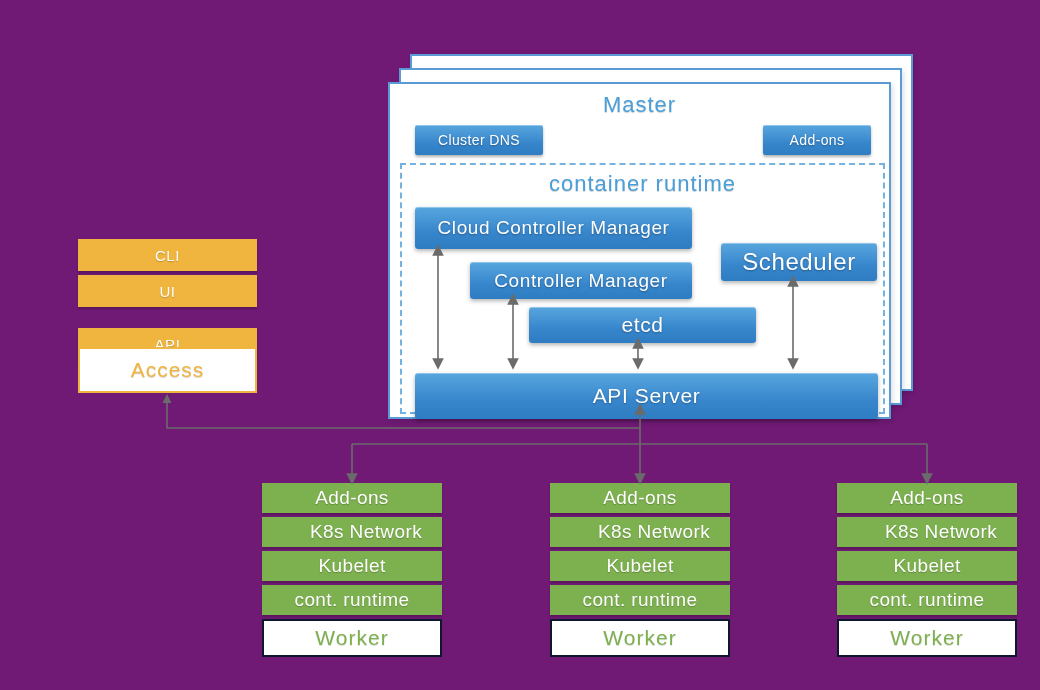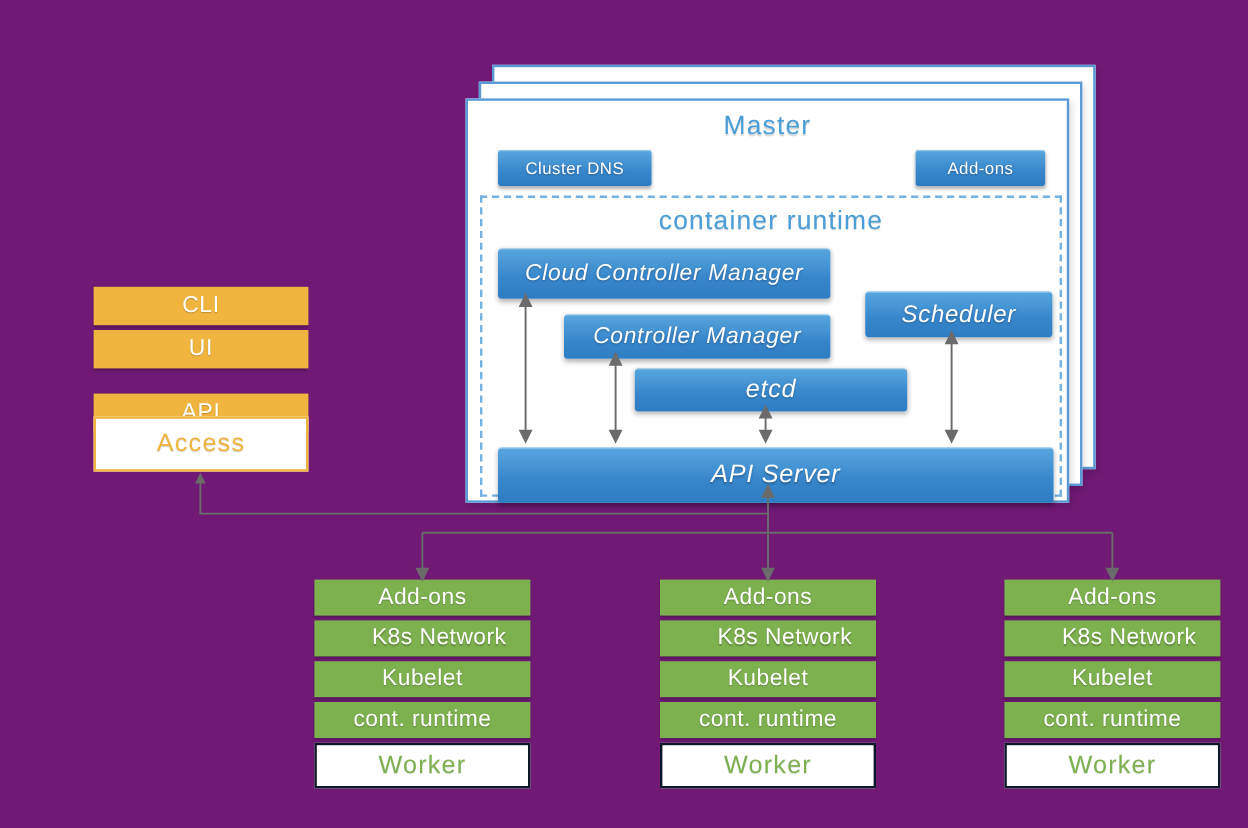--- a/index.html
+++ b/index.html
@@ -71,35 +71,34 @@
 
   .box-blue {
     position: absolute;
     display: flex; align-items: center; justify-content: center;
     color: #ffffff;
     letter-spacing: 0.6px;
     background: linear-gradient(180deg, #58a6de 0%, #3786cc 60%, #2e7dc2 100%);
     border-radius: 3px;
     box-shadow: inset 0 1px 0 rgba(255,255,255,0.35), 0 2px 4px rgba(0,0,0,0.3);
     text-shadow: 0 1px 2px rgba(0,0,0,0.3);
-    font-style: italic;
   }
   .box-ccm       { left: 13px;  top: 42px;  width: 277px; height: 42px; font-size: 19px; }
   .box-cm        { left: 68px;  top: 97px;  width: 222px; height: 37px; font-size: 19px; }
-  .box-scheduler { left: 319px; top: 78px;  width: 156px; height: 38px; font-size: 20px; }
+  .box-scheduler { left: 319px; top: 78px;  width: 156px; height: 38px; font-size: 24px; }
   .box-etcd      { left: 127px; top: 142px; width: 227px; height: 36px; font-size: 21px; }
   .box-api       { left: 13px;  top: 208px; width: 463px; height: 46px; font-size: 21px; }
 
   
   .bar {
     position: absolute;
     width: 179px; height: 32px;
     display: flex; align-items: center; justify-content: center;
     color: #ffffff;
-    font-size: 19px;
+    font-size: 15px;
     letter-spacing: 0.6px;
     box-shadow: 0 2px 2px rgba(0,0,0,0.22);
     text-shadow: 0 1px 1px rgba(0,0,0,0.22);
   }
   .bar-orange { background: #f0b53f; }
   .access-cli { left: 78px; top: 239px; }
   .access-ui  { left: 78px; top: 275px; }
   .access-api { left: 78px; top: 328px; }
   .access-label {
     position: absolute;

